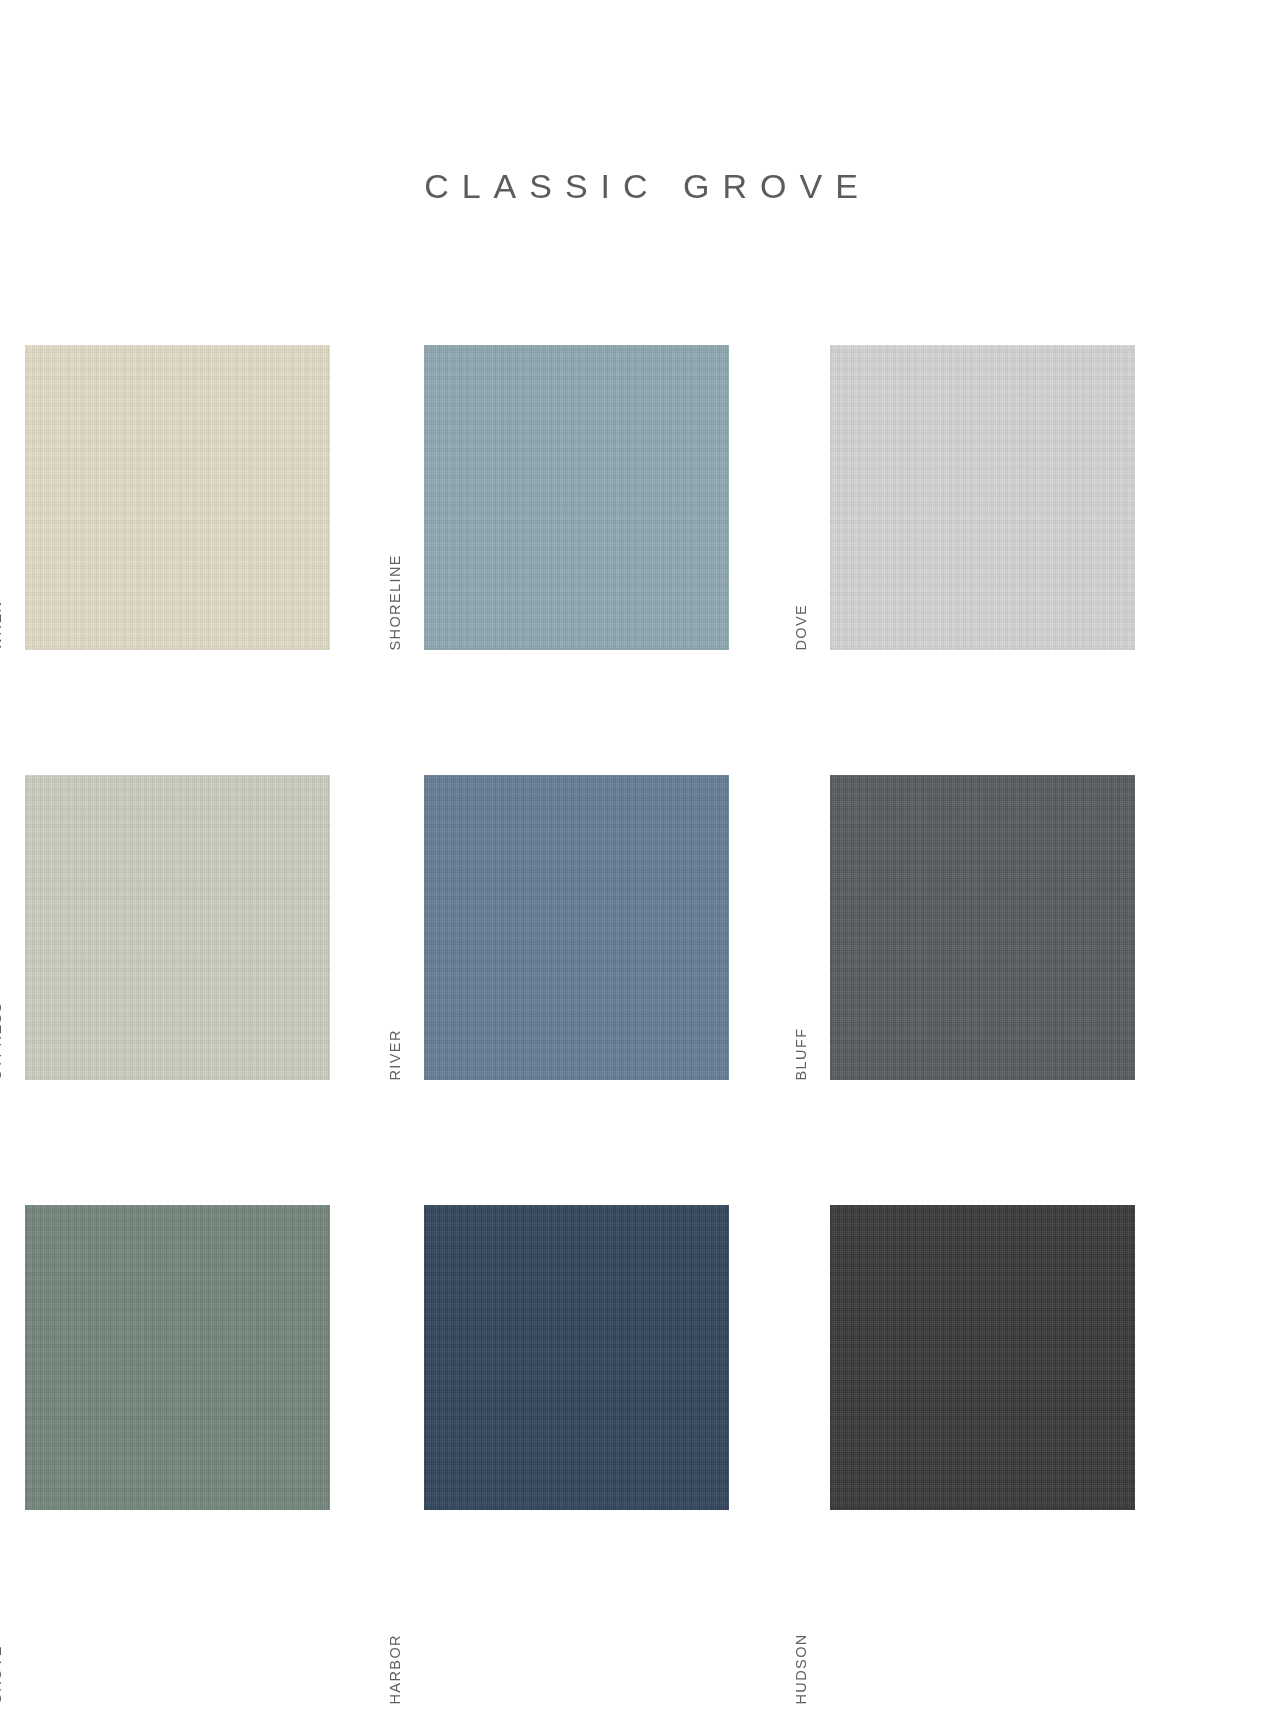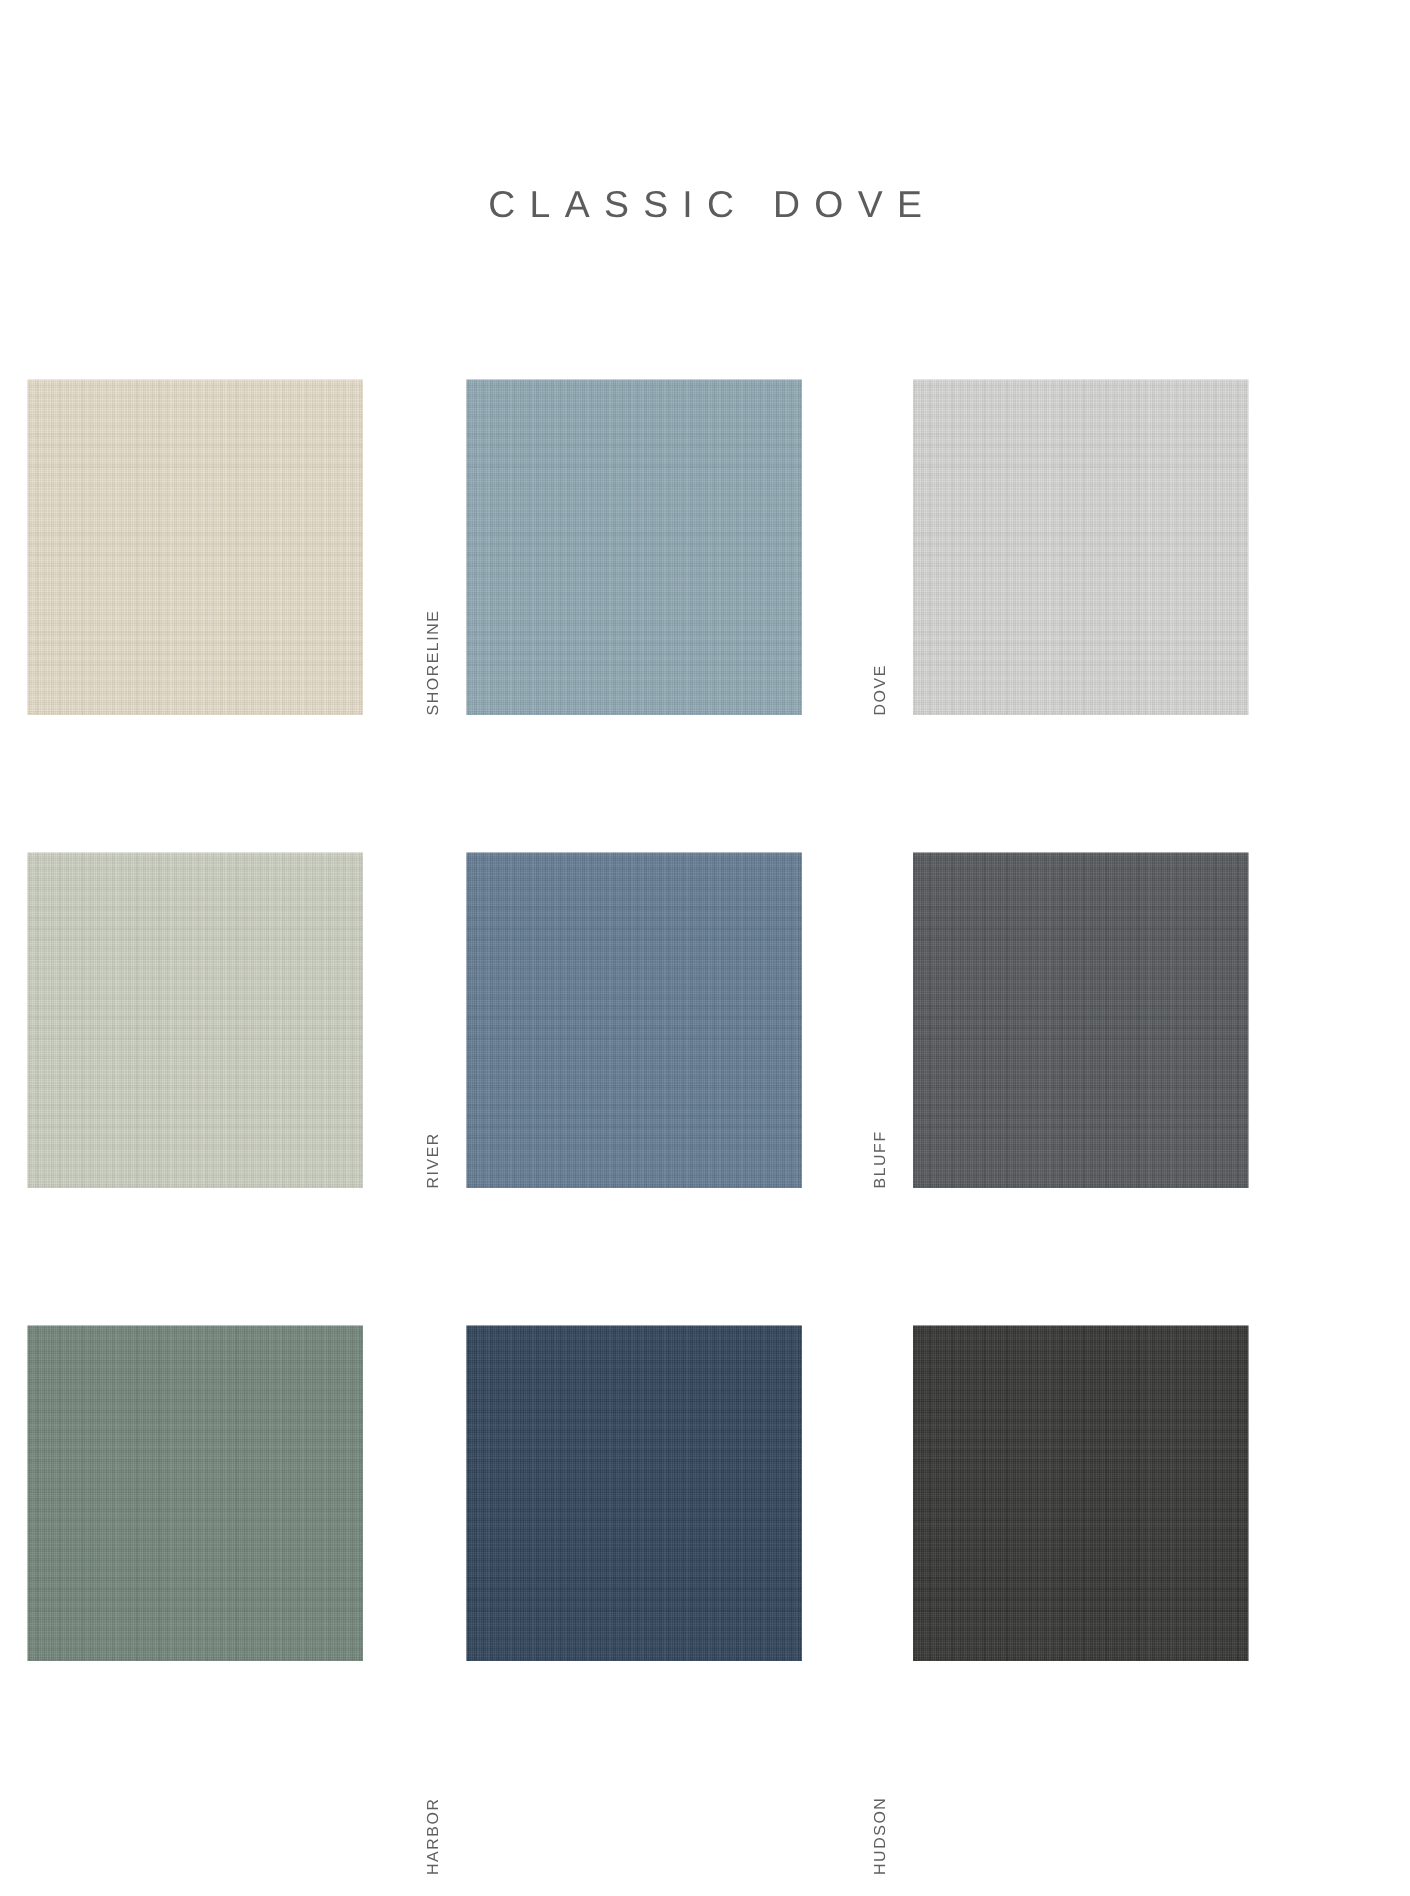--- a/index.html
+++ b/index.html
@@ -103,21 +103,21 @@
     color: #5f5f5f;
     white-space: nowrap;
     line-height: 1;
   }
   
   .swatch-row.row-2 .swatch-label { bottom: -194px; }
 </style>
 </head>
 <body style="background: rgb(255, 255, 255);">
 
-<h1 class="page-title" style="color: rgb(92, 92, 92);">CLASSIC DOVE</h1>
+<h1 class="page-title" style="color: rgb(92, 92, 92);">CLASSIC GROVE</h1>
 
 <div class="swatch-grid">
 
   <div class="swatch-row row-0">
     <div class="swatch-cell col-0">
       <div class="swatch-chip" style="background-color: rgb(229, 221, 201);"></div>
       <div class="swatch-label">WREN</div>
     </div>
     <div class="swatch-cell col-1">
       <div class="swatch-chip" style="background-color: rgb(143, 168, 179);"></div>

